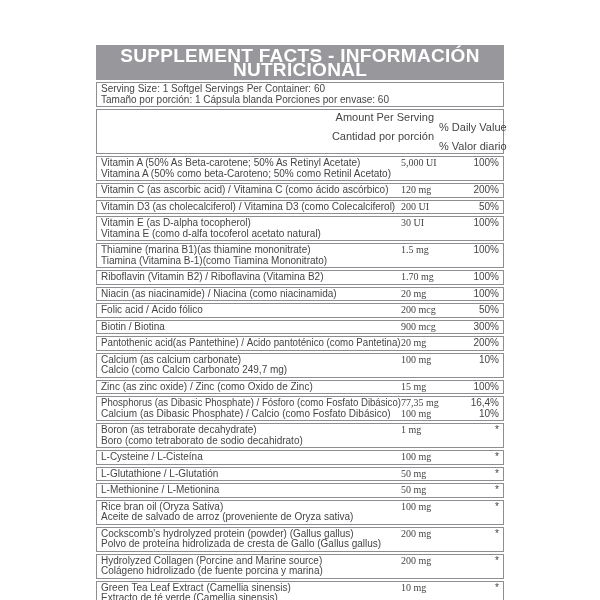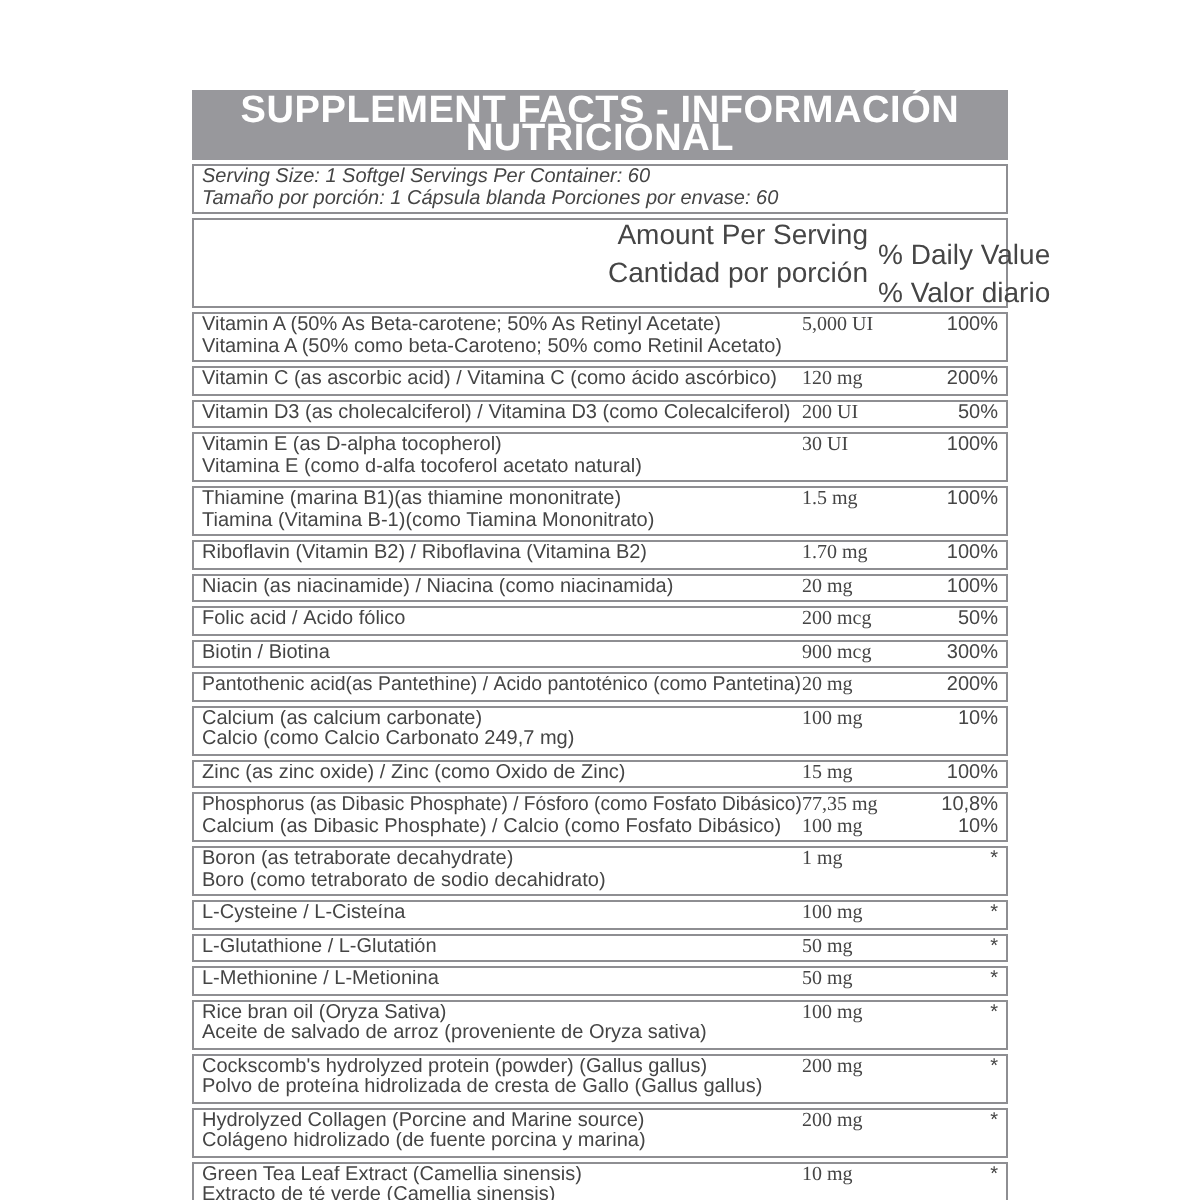--- a/index.html
+++ b/index.html
@@ -30,24 +30,24 @@
   }
   .box {
     border: 1px solid #8e8e92;
     margin-bottom: 2px;
     padding: 1px 4px;
     font-size: 10px;
     line-height: 10.5px;
     background: #ffffff;
     box-sizing: border-box;
   }
-  .serving-box div { white-space: nowrap; font-style: italic; }
+  .serving-box div { white-space: nowrap; }
   .colhead-box {
     padding: 3px 4px 2px 4px;
-    font-size: 14px;
+    font-size: 11px;
     line-height: 9px;
   }
   .colhead-line {
     display: flex;
     justify-content: flex-end;
     white-space: nowrap;
   }
   .ch-amount { text-align: right; margin-right: 5px; }
   .ch-dv { width: 60px; text-align: right; margin-top: 10px; }
   .row-line { display: flex; align-items: baseline; }
@@ -202,21 +202,21 @@
         <div class="row-line">
           <div class="name"><span class="name-inner">Zinc (as zinc oxide) / Zinc (como Óxido de Zinc)</span></div>
           <div class="amt">15 mg</div>
           <div class="dv">100%</div>
         </div>
       </div>
       <div class="box">
         <div class="row-line">
           <div class="name"><span class="name-inner" style="transform: scaleX(0.958466);">Phosphorus (as Dibasic Phosphate) / Fósforo (como Fosfato Dibásico)</span></div>
           <div class="amt">77,35 mg</div>
-          <div class="dv">10,8%</div>
+          <div class="dv">16,4%</div>
         </div>
         <div class="row-line">
           <div class="name"><span class="name-inner">Calcium (as Dibasic Phosphate) / Calcio (como Fosfato Dibásico)</span></div>
           <div class="amt">100 mg</div>
           <div class="dv">10%</div>
         </div>
       </div>
       <div class="box">
         <div class="row-line">
           <div class="name"><span class="name-inner">Boron (as tetraborate decahydrate)</span></div>

